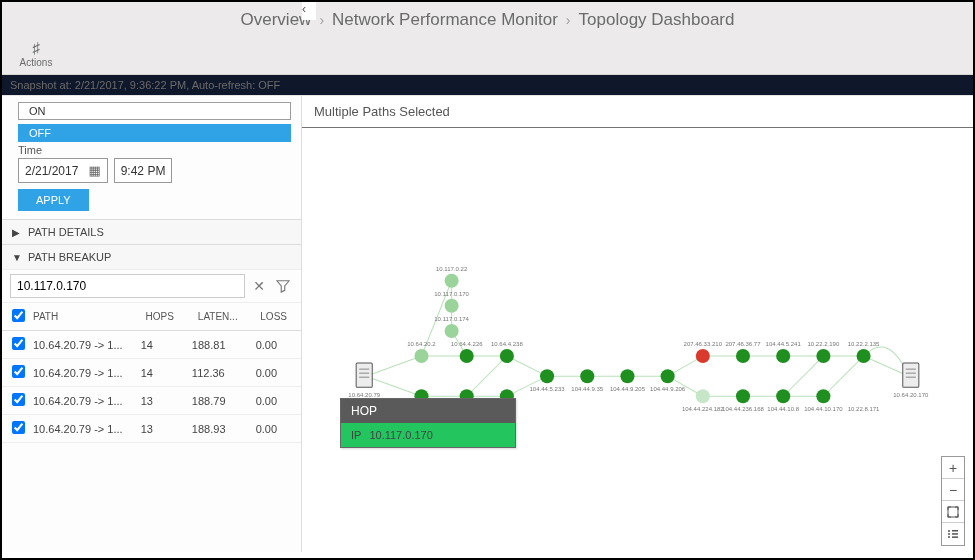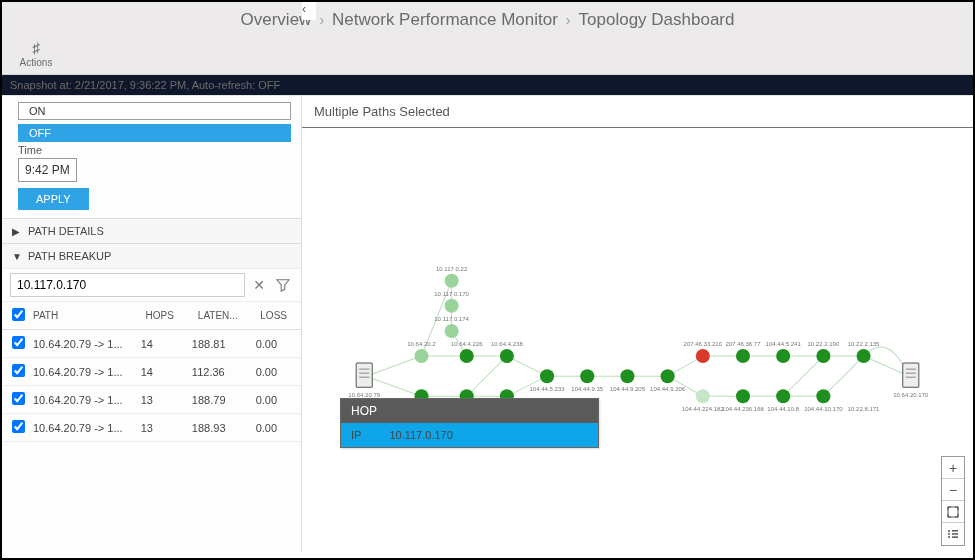--- a/index.html
+++ b/index.html
@@ -173,36 +173,36 @@
     border-bottom: 1px solid #737373;
   }
   .canvas { position: absolute; inset: 34px 0 0 0; }
   .canvas svg { width: 100%; height: 100%; }
 
   .node-label { font-size: 6px; fill: #777; text-anchor: middle; }
   .hop-tooltip {
     position: absolute;
     left: 38px;
     top: 302px;
-    width: 259px;
+    width: 176px;
     border: 1px solid #666;
-    background: #0ea5e9;
+    background: #22c55e;
     box-shadow: 1px 1px 2px rgba(0,0,0,0.15);
   }
   .hop-tooltip .tt-head {
     background: #5a5a5a;
     color: #fff;
     padding: 5px 10px;
     font-size: 12px;
   }
   .hop-tooltip .tt-body {
     padding: 6px 10px;
     font-size: 11px;
     color: #444;
-    display:flex; gap: 28px;
+    display:flex; gap: 8px;
   }
   .zoom-controls {
     position: absolute;
     right: 8px;
     bottom: 6px;
     width: 24px;
     border: 1px solid #999;
     background: #fff;
     display: flex;
     flex-direction: column;
@@ -243,20 +243,24 @@
 <div class="main">
   <div class="collapse-handle">‹</div>
 
   <div class="leftpane">
     <div class="toggle-row">
       <div class="toggle-btn">ON</div>
       <div class="toggle-btn active">OFF</div>
     </div>
     <div class="time-label">Time</div>
     <div class="time-inputs">
+      <div class="date-input">
+        <span>2/21/2017</span>
+        <span class="cal-icon">▦</span>
+      </div>
       <div class="time-input">
         <span>9:42 PM</span>
       </div>
     </div>
     <button class="apply-btn">APPLY</button>
 
     <div class="section-head">
       <span class="caret">▶</span>
       <span>PATH DETAILS</span>
     </div>

